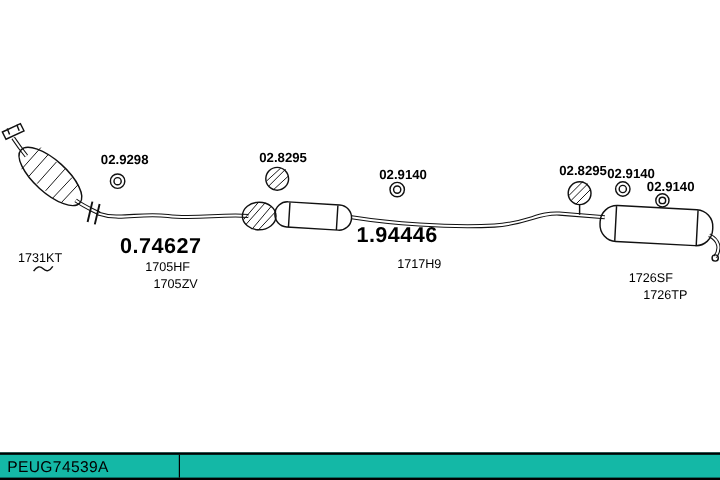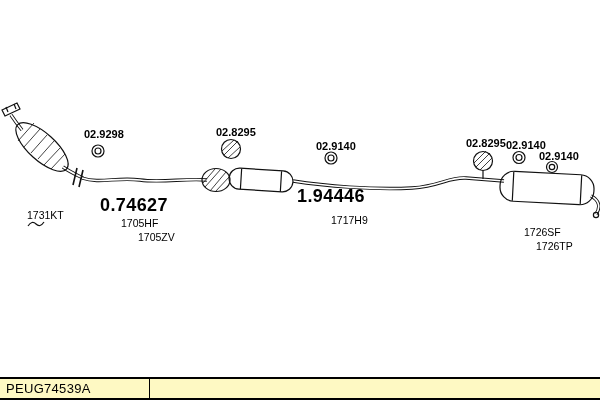--- a/index.html
+++ b/index.html
@@ -7,21 +7,21 @@
     position:relative;width:600px;height:400px;background:#fff;overflow:hidden;
     font-family:"Liberation Sans",sans-serif;color:#000;
   }
   #stage svg{position:absolute;left:0;top:0}
   .lbl{position:absolute;white-space:nowrap;line-height:1.15;color:#000}
   .big{font-size:18px;font-weight:700;letter-spacing:.4px}
   .small{font-size:11px;font-weight:700}
   .ref{font-size:10.5px;font-weight:400}
   #footer{
     position:absolute;left:0;top:377px;width:600px;height:23px;
-    border-top:2px solid #000;border-bottom:2px solid #000;box-sizing:border-box;background:#fef9c3;
+    border-top:2px solid #000;border-bottom:2px solid #000;box-sizing:border-box;background:#14b8a6;
   }
   #footer .cell{
     position:absolute;left:0;top:0;height:100%;width:150px;
     border-right:1.5px solid #000;box-sizing:border-box;
     display:flex;align-items:center;padding-left:6px;
     font-size:13px;font-weight:400;letter-spacing:.3px;
   }
   .po{stroke:#111;stroke-width:3.4;fill:none}
   .pi{stroke:#fff;stroke-width:1.7;fill:none}
   .ln{stroke:#111;stroke-width:1.2;fill:none}
@@ -105,27 +105,27 @@
     </g>
     <g>
       <circle class="ln" cx="596" cy="215" r="2.6"></circle>
     </g>
 
     <g>
       <path class="ln" d="M28,226 q4,-6 8,-2 t8,-2" stroke-width="1"></path>
     </g>
   </svg>
 
-  <div class="lbl ref" style="left:27px;top:209px">1731KT</div>
+  <div class="lbl ref" style="left:15px;top:209px">1731KT</div>
 
   <div class="lbl small" style="left:84px;top:128px">02.9298</div>
 
   <div class="lbl big" style="left:100px;top:195px">0.74627</div>
   <div class="lbl ref" style="left:121px;top:217px">1705HF</div>
-  <div class="lbl ref" style="left:138px;top:231px">1705ZV</div>
+  <div class="lbl ref" style="left:128px;top:231px">1705ZV</div>
 
   <div class="lbl small" style="left:216px;top:126px">02.8295</div>
 
   <div class="lbl big" style="left:297px;top:186px">1.94446</div>
   <div class="lbl ref" style="left:331px;top:214px">1717H9</div>
 
   <div class="lbl small" style="left:316px;top:140px">02.9140</div>
 
   <div class="lbl small" style="left:466px;top:137px">02.8295</div>
   <div class="lbl small" style="left:506px;top:139px">02.9140</div>

